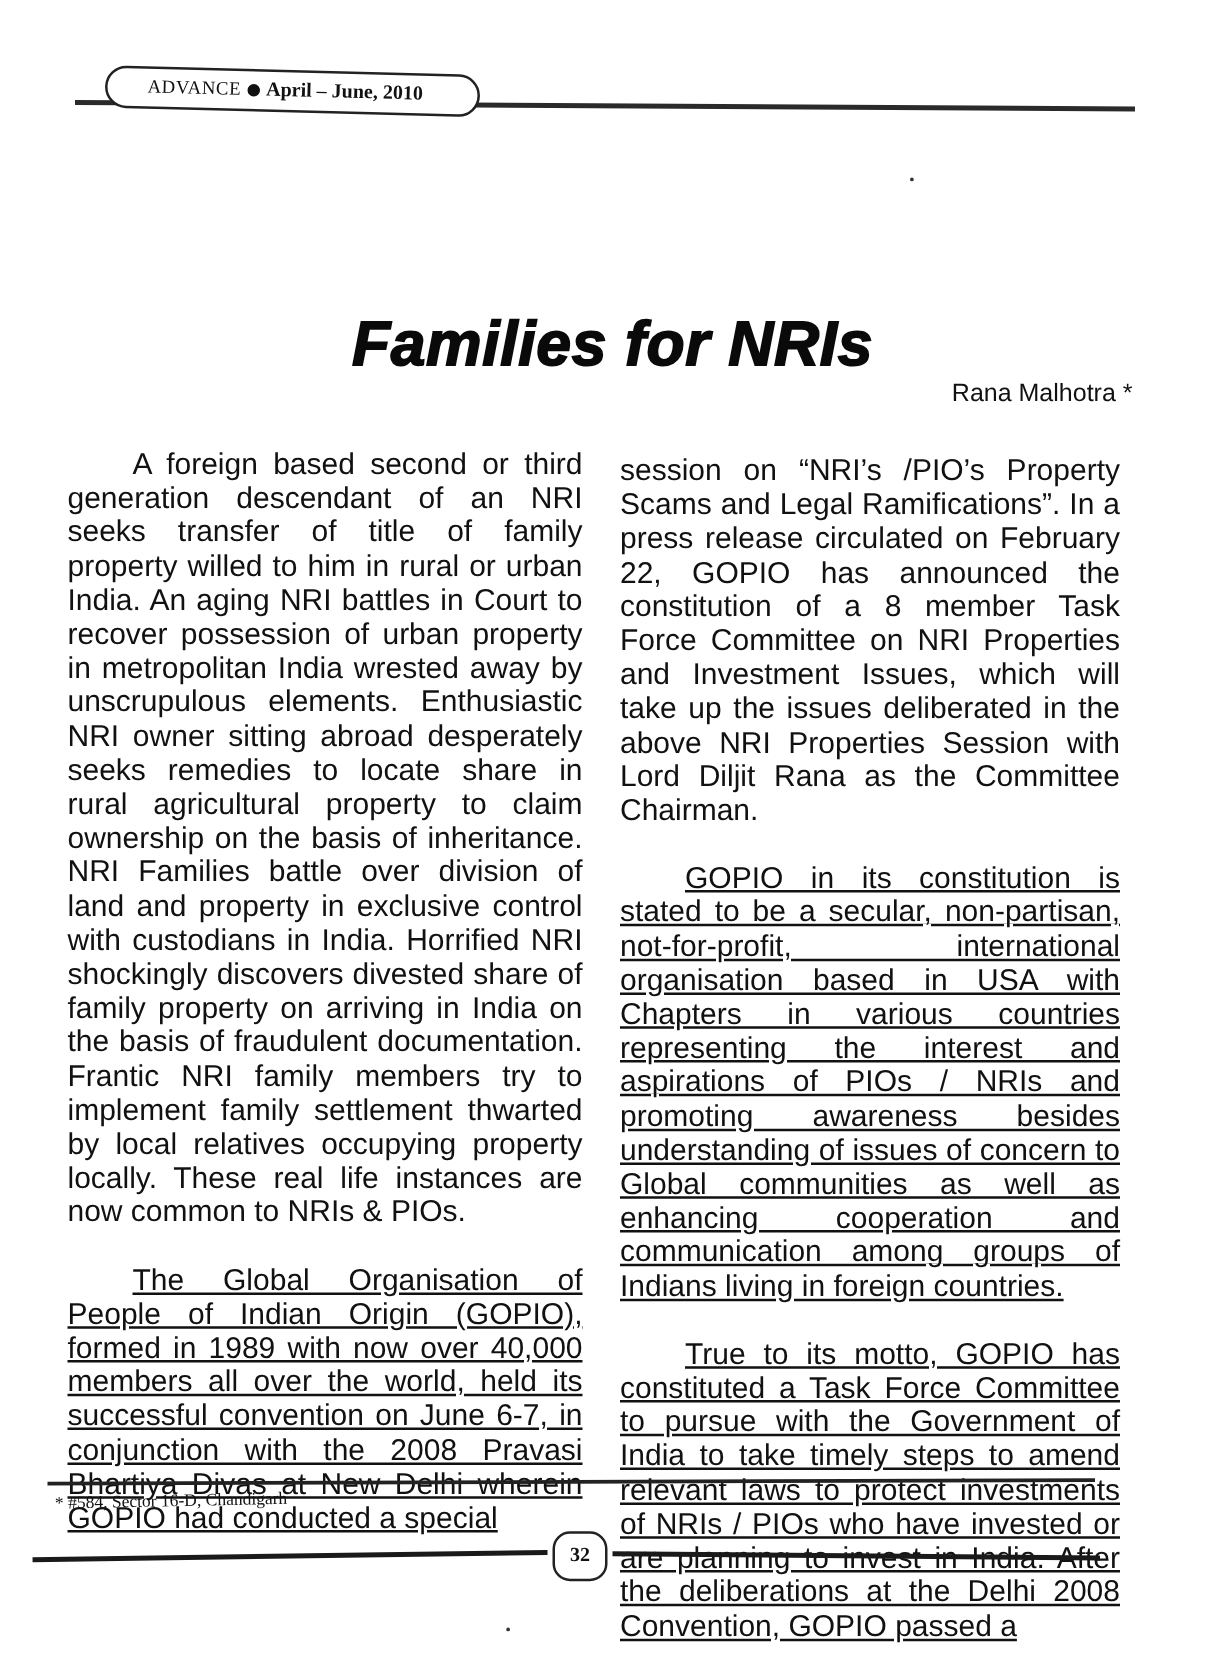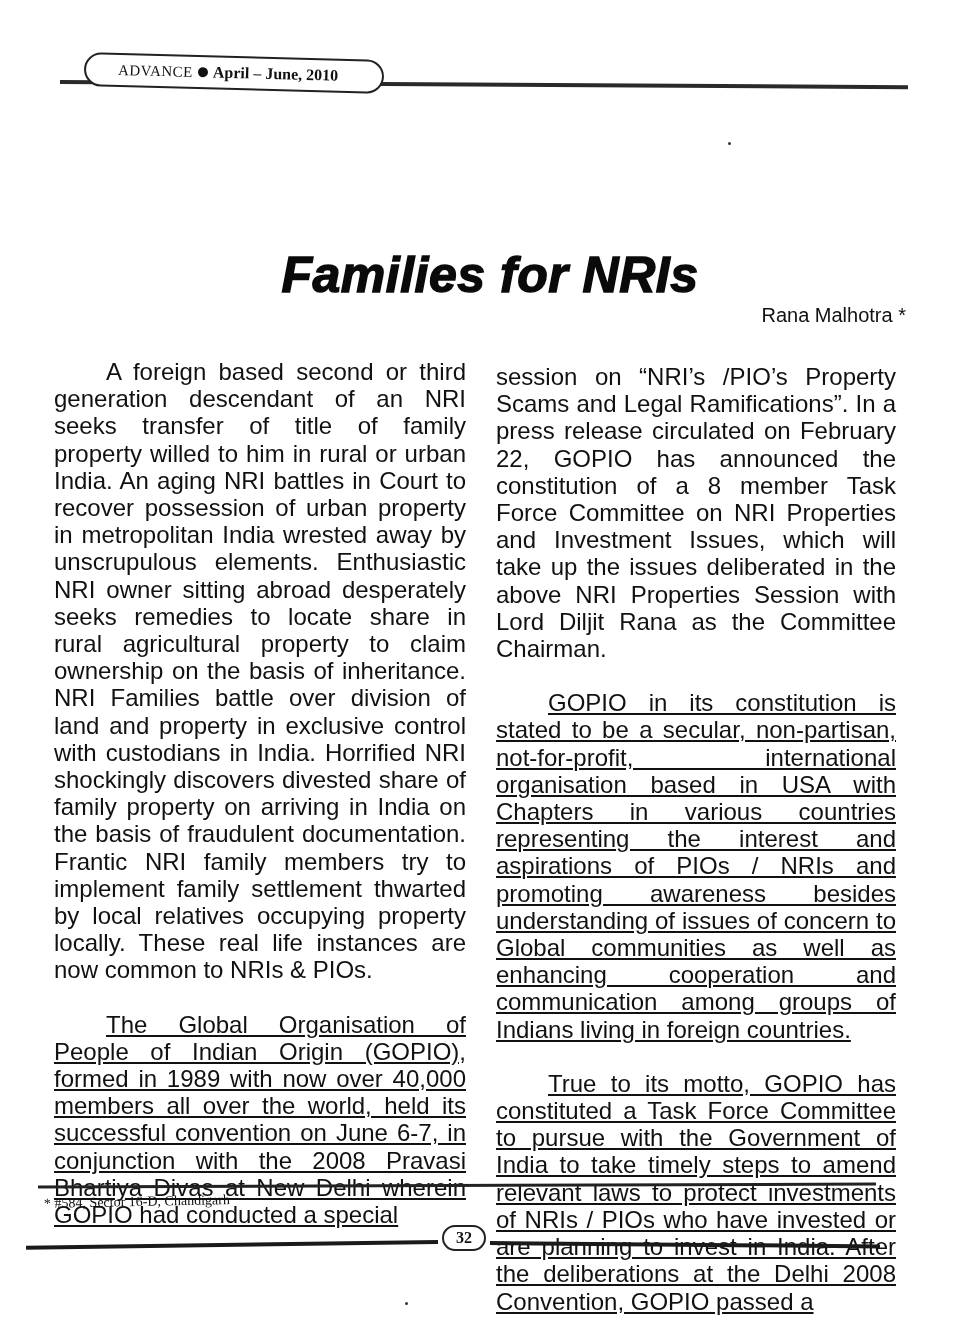--- a/index.html
+++ b/index.html
@@ -54,21 +54,21 @@
   }
   .bottom-line-left {
     position: absolute; left: 26px; top: 1240px; width: 412px; height: 4px; background: #1a1a1a;
     transform: rotate(-0.8deg); transform-origin: right center;
   }
   .bottom-line-right {
     position: absolute; left: 490px; top: 1241px; width: 390px; height: 4px; background: #1a1a1a;
     transform: rotate(0.5deg); transform-origin: left center;
   }
   .page-number {
-    position: absolute; left: 442px; top: 1225px; width: 44px; height: 26px;
+    position: absolute; left: 442px; top: 1225px; width: 44px; height: 40px;
     border: 2px solid #222; border-radius: 14px; background: #fff; box-sizing: border-box;
     display: flex; align-items: center; justify-content: center;
     font-family: "Liberation Serif", serif; font-weight: bold; font-size: 16px;
   }
   .speck { position: absolute; width: 3px; height: 3px; background: #333; border-radius: 50%; }
 </style>
 </head>
 <body>
 
 <div class="header-line"></div>

